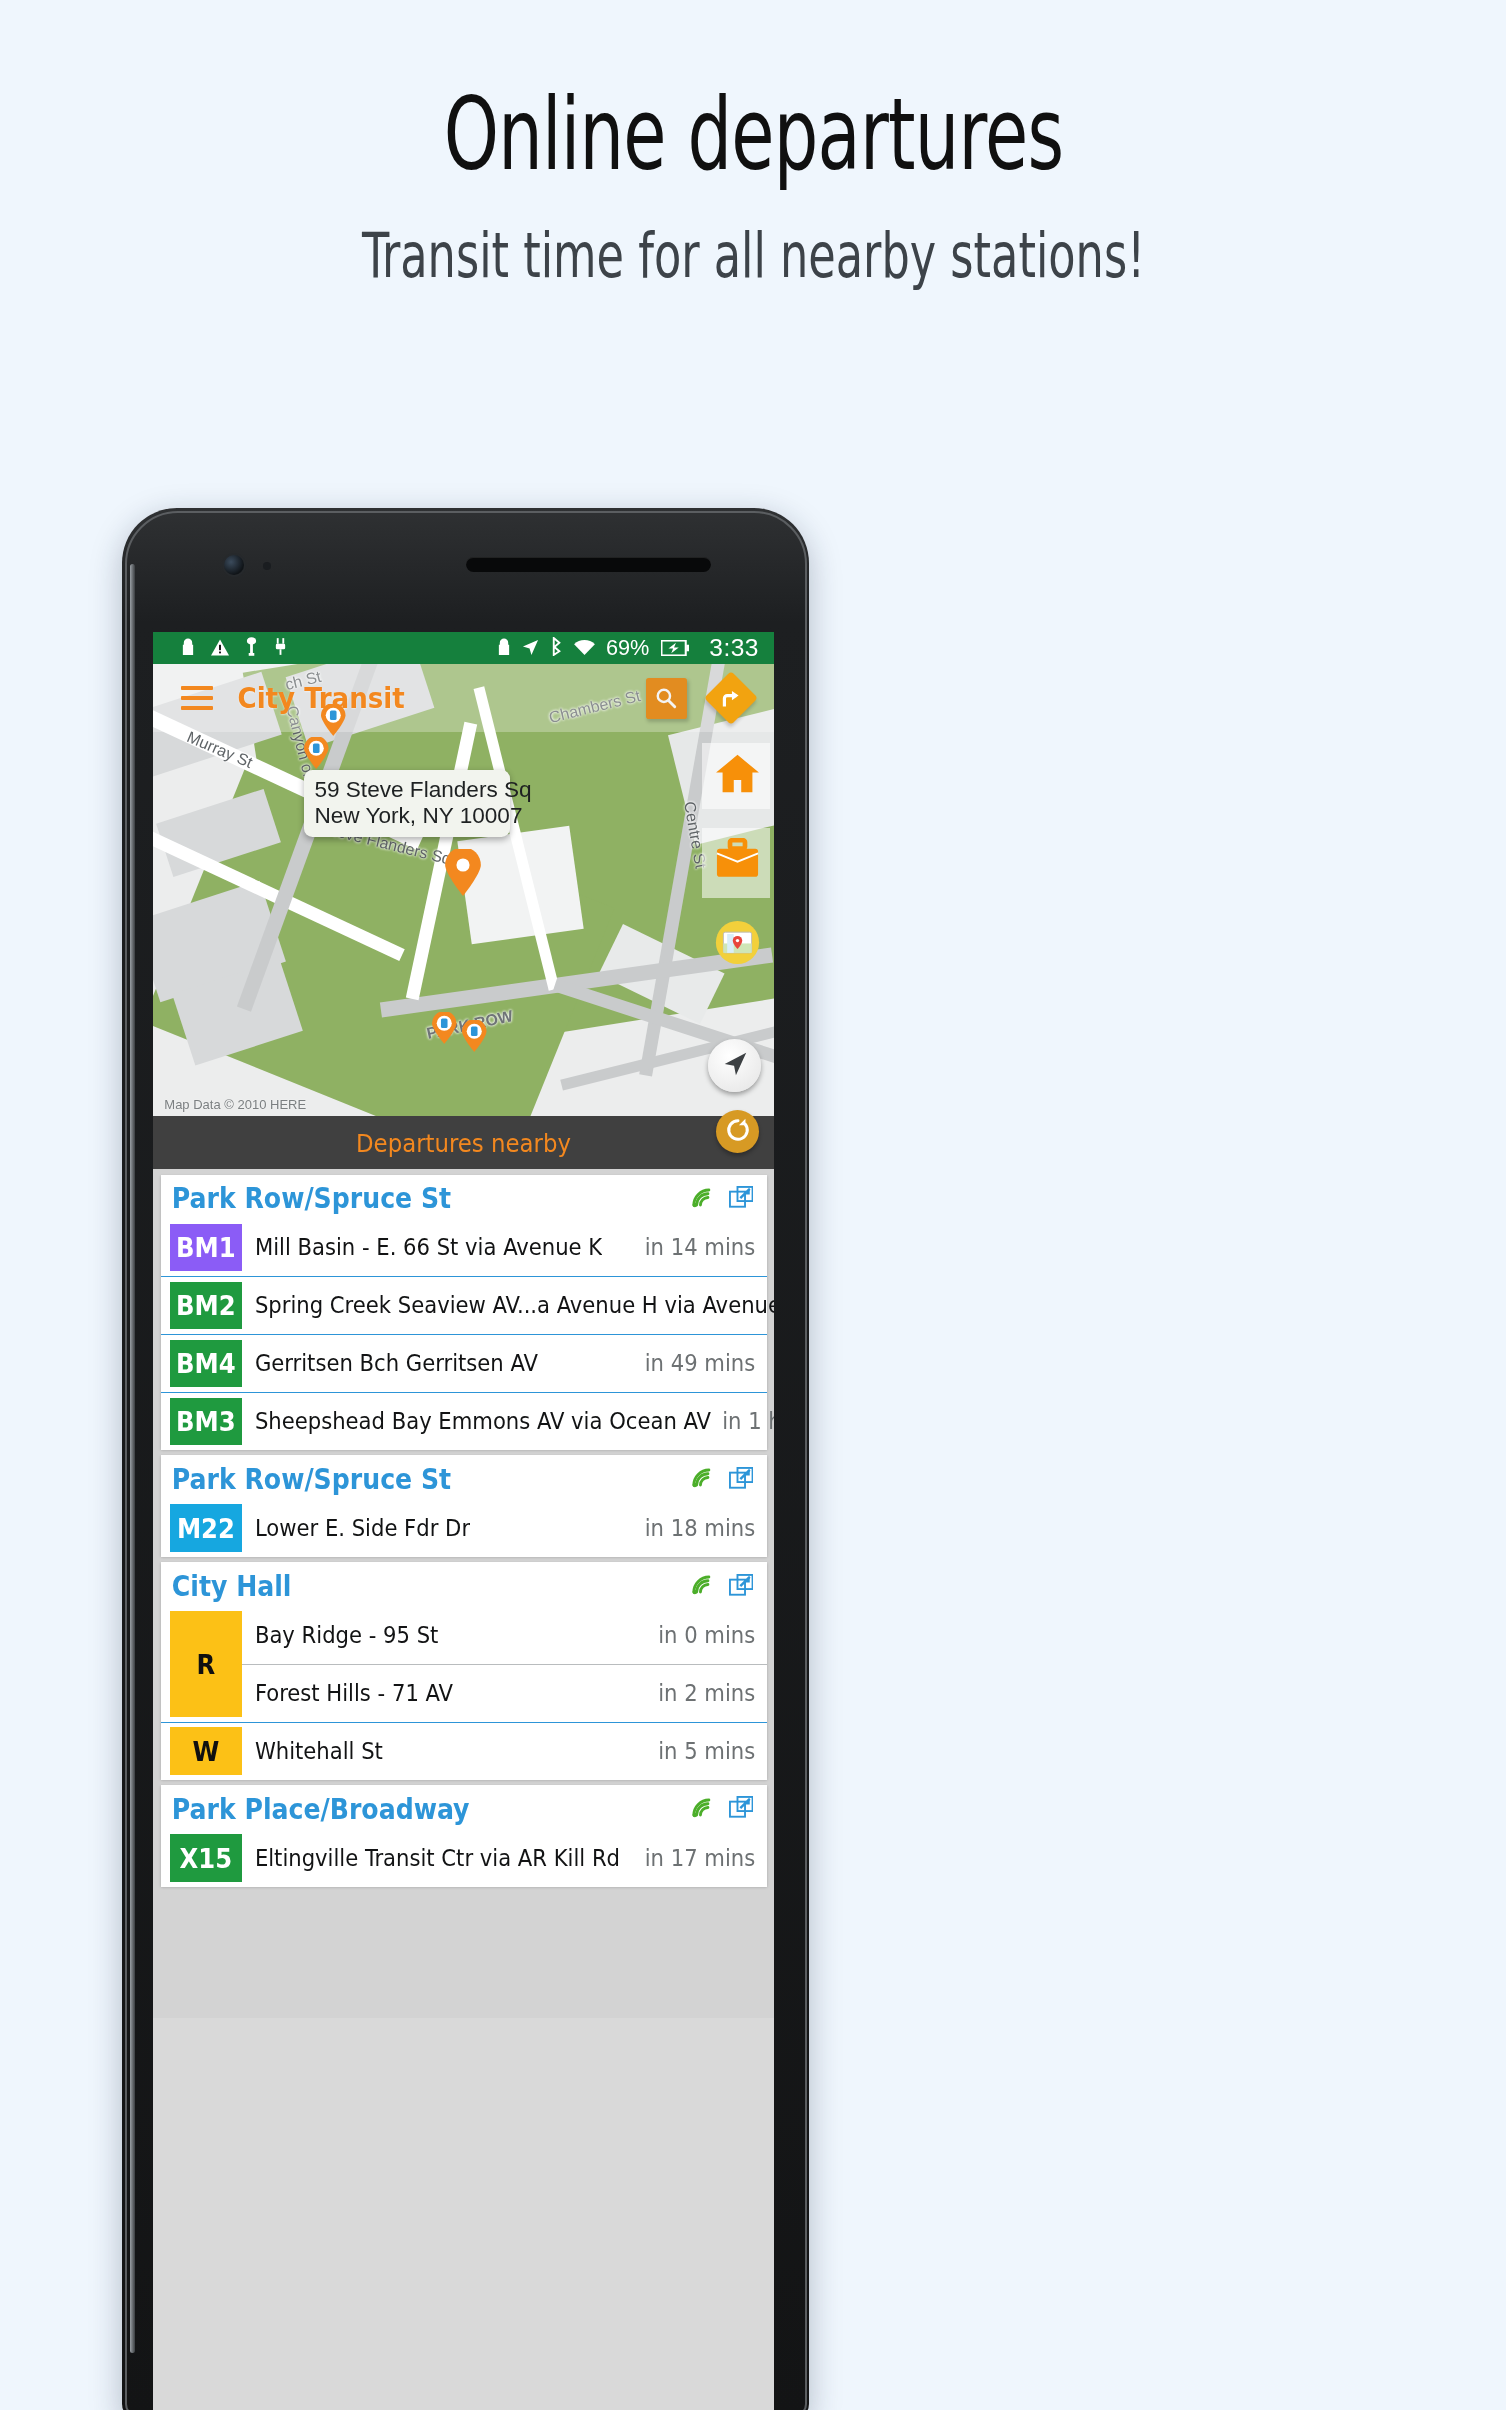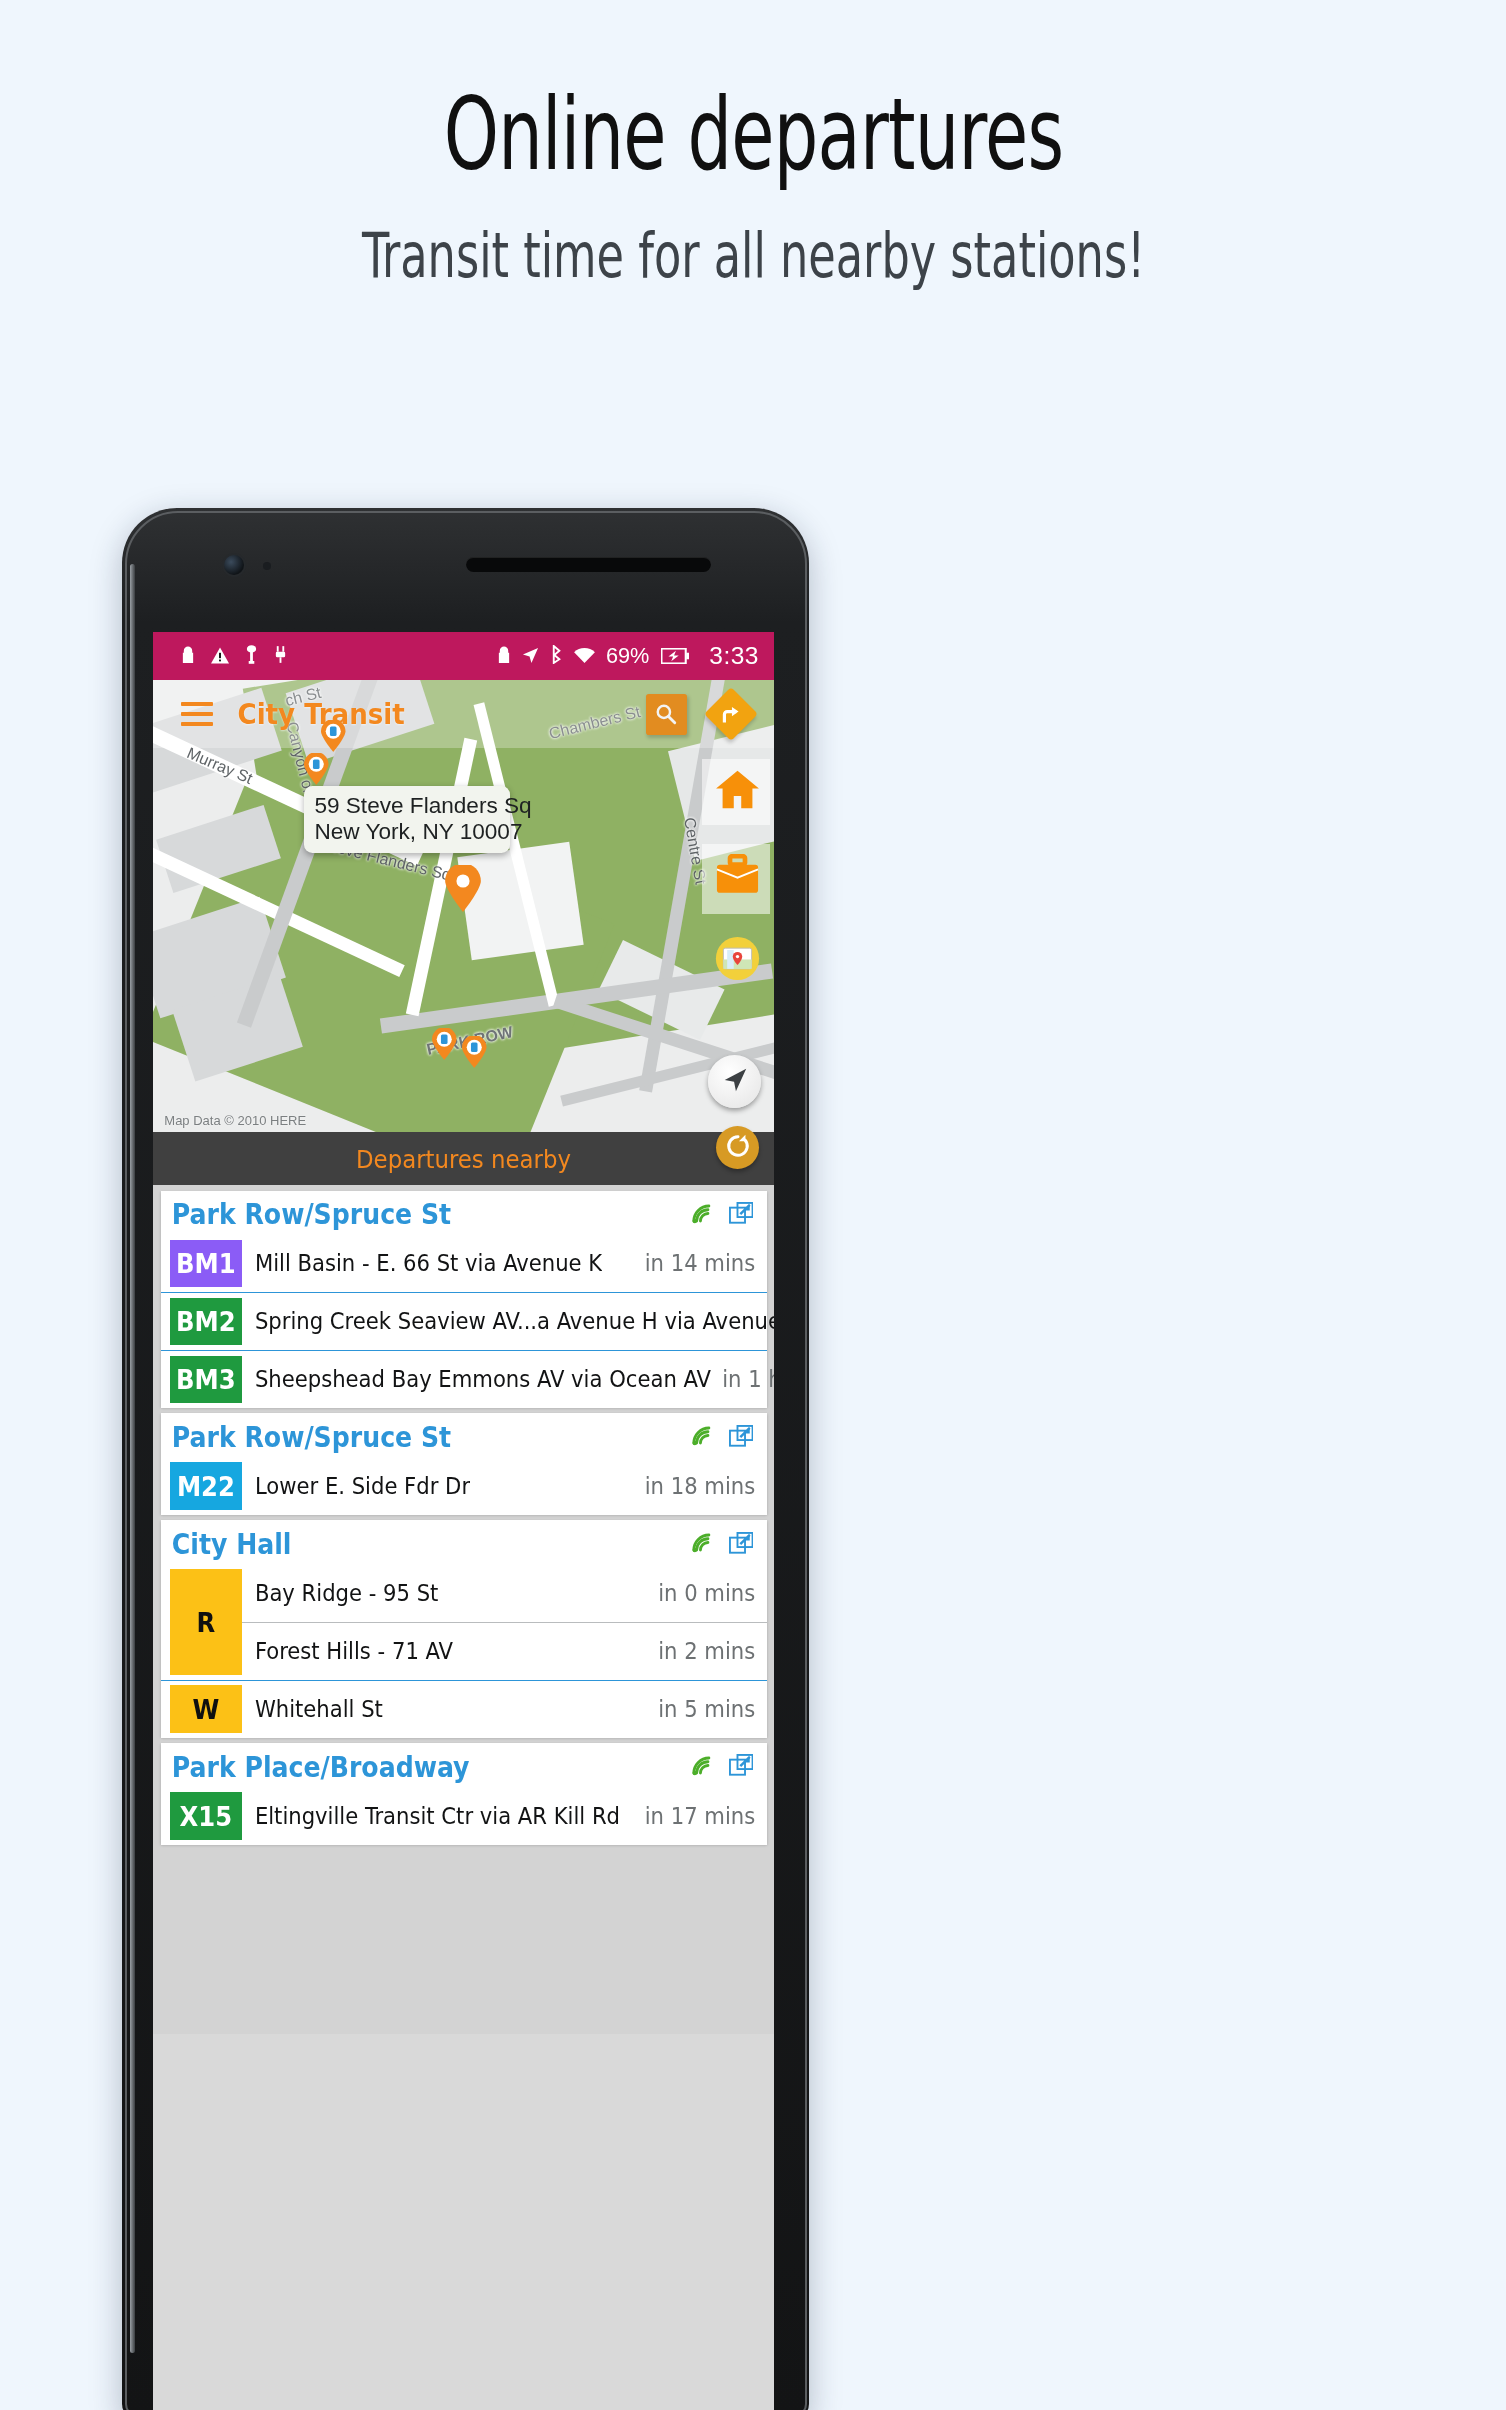--- a/index.html
+++ b/index.html
@@ -57,21 +57,21 @@
   }
 
   
   .screen{
     position:absolute;left:31px;top:124px;width:621px;height:1780px;
     background:#d9d9d9;overflow:hidden;
   }
 
   
   .statusbar{
-    position:relative;height:48px;background:#be185d;color:#fff;
+    position:relative;height:32px;background:#15803d;color:#fff;
     display:flex;align-items:center;font-size:21.7px;
   }
   .sb-left{display:flex;align-items:center;gap:16px;padding-left:28px;}
   .sb-right{display:flex;align-items:center;gap:11.3px;margin-left:auto;padding-right:15px;}
   .sb-ico{display:inline-block;line-height:1;font-size:21px;}
   .sb-pct{font-size:21.7px;letter-spacing:0;}
   .sb-time{font-size:24.5px;padding-left:9.4px;letter-spacing:0.5px;}
 
   
   .map{
@@ -469,20 +469,29 @@
           </div>
           <div class="group">
             <div class="badge tall" style="background: rgb(31, 154, 63); color: rgb(255, 255, 255);">BM2</div>
             <div class="group-rows">
               <div class="grow">
                 <span class="dest">Spring Creek Seaview AV...a Avenue H via Avenue M</span>
               </div>
             </div>
           </div>
           <div class="group">
+            <div class="badge tall" style="background: rgb(31, 154, 63); color: rgb(255, 255, 255);">BM4</div>
+            <div class="group-rows">
+              <div class="grow">
+                <span class="dest">Gerritsen Bch Gerritsen AV</span>
+                <span class="time">in 49 mins</span>
+              </div>
+            </div>
+          </div>
+          <div class="group">
             <div class="badge tall" style="background: rgb(31, 154, 63); color: rgb(255, 255, 255);">BM3</div>
             <div class="group-rows">
               <div class="grow">
                 <span class="dest">Sheepshead Bay Emmons AV via Ocean AV</span>
                 <span class="time">in 1 hour</span>
               </div>
             </div>
           </div>
         </div>
         <div class="card">

